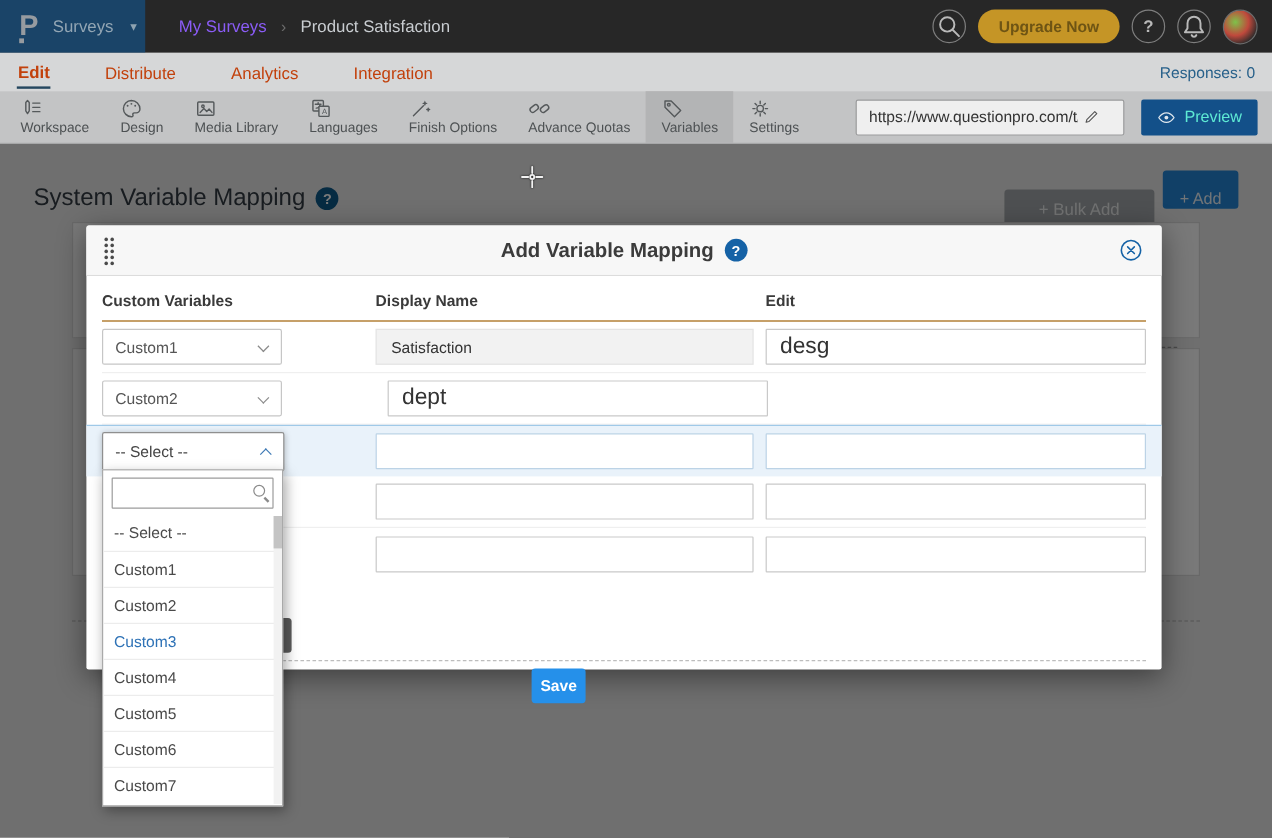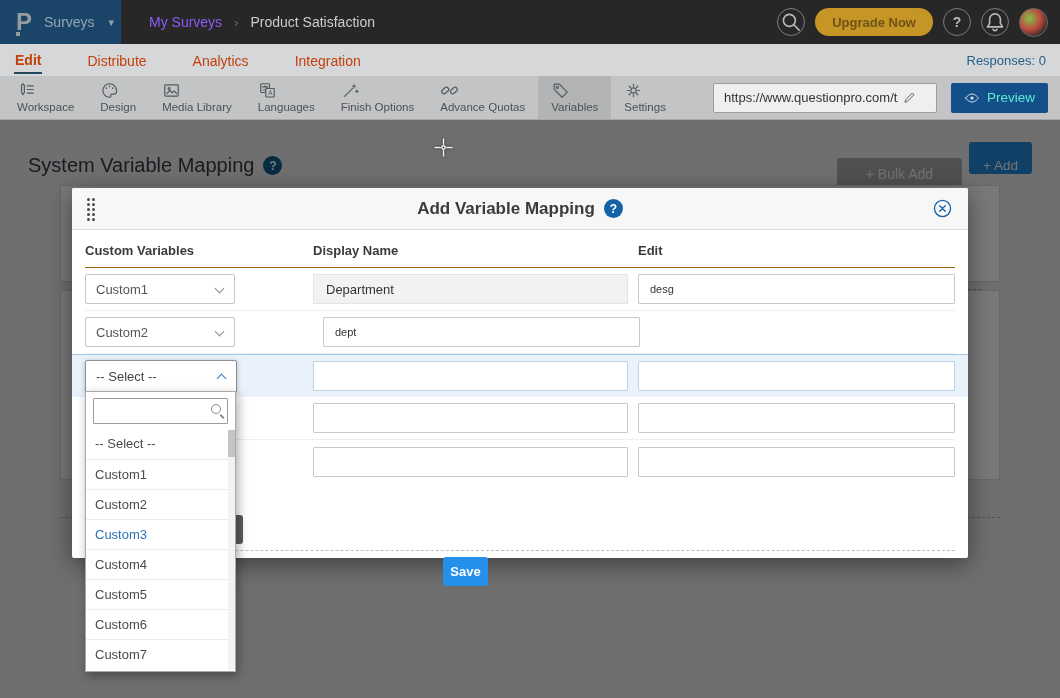--- a/index.html
+++ b/index.html
@@ -71,21 +71,21 @@
   .col-h.c1 { width:228px; } .col-h.c2 { width:325px; } .col-h.c3 { flex:1; }
   .m-row { display:flex; align-items:center; height:43px; border-bottom:1px solid #efefef; }
   .m-row.no-b { border-bottom:none; }
   .m-row.hl { background:#e9f2fa; border-top:1px solid #9fc9e8; border-bottom:none; margin:0 -13px; padding:0 13px; }
   .sel-box { position:relative; width:150px; height:30px; background:#fff; border:1px solid #c6c6c6; border-radius:2px; display:flex; align-items:center; padding:0 10px; font-size:13px; color:#555; cursor:pointer; }
   .sel-box .chev { position:absolute; right:11px; top:10px; width:7px; height:7px; border-right:1.5px solid #8a8a8a; border-bottom:1.5px solid #8a8a8a; transform:rotate(45deg); }
   .sel-box.open { width:152px; height:33px; border:1px solid #8f8f8f; box-shadow:0 1px 5px rgba(0,0,0,0.25); color:#444; }
   .sel-box.open .chev { border-color:#3c78b4; transform:rotate(-135deg); top:14px; }
   .cell-gap { width:78px; } .cell-gap2 { width:10px; }
   .ro-field { width:315px; height:30px; background:#f2f2f2; border:1px solid #e4e4e4; font-size:13px; color:#333; display:flex; align-items:center; padding:0 12px; }
-  .txt-input { width:315px; height:30px; border:1px solid #c9c9c9; border-radius:1px; font-size:11px; color:#333; padding:0 11px; outline:none; background:#fff; font-family:"Liberation Sans", sans-serif; }
+  .txt-input { width:315px; height:30px; border:1px solid #c9c9c9; border-radius:1px; font-size:19px; color:#333; padding:0 11px; outline:none; background:#fff; font-family:"Liberation Sans", sans-serif; }
   .txt-input.code { width:317px; }
   .m-row.hl .txt-input { border-color:#bcd3e6; }
   .dashed-sep { position:absolute; left:13px; right:13px; top:320px; border-top:1px dashed #bdbdbd; }
   .save-btn { position:absolute; left:371px; top:327px; width:45px; height:29px; background:#2590ea; color:#fff; border:none; border-radius:3px; font-size:13px; font-weight:bold; cursor:pointer; }
   .hidden-btn-edge { position:absolute; left:235px; top:515px; width:8px; height:29px; background:#5b5b5b; border-radius:0 3px 3px 0; z-index:11; }
 
   
   .dd-panel { position:absolute; left:85px; top:391px; width:151px; height:281px; background:#fff; border:1px solid #a9a9a9; box-shadow:2px 4px 10px rgba(0,0,0,0.35); z-index:12; }
   .dd-search { position:relative; margin:6px 7px 5px; }
   .dd-search input { width:100%; height:26px; border:1px solid #9c9c9c; border-radius:1px; padding:0 24px 0 8px; font-size:12.5px; outline:none; font-family:"Liberation Sans", sans-serif; }
@@ -272,21 +272,21 @@
         <span class="col-h c2">Display Name</span>
         <span class="col-h c3">Edit</span>
       </div>
 
       <div class="m-row">
         <div class="sel-box">
           <span>Custom1</span>
           <span class="chev"></span>
         </div>
         <div class="cell-gap"></div>
-        <div class="ro-field">Department</div>
+        <div class="ro-field">Satisfaction</div>
         <div class="cell-gap2"></div>
         <input class="txt-input code" value="desg" style="">
       </div>
 
       <div class="m-row">
         <div class="sel-box">
           <span>Custom2</span>
           <span class="chev"></span>
         </div>
         <div class="cell-gap"></div>

